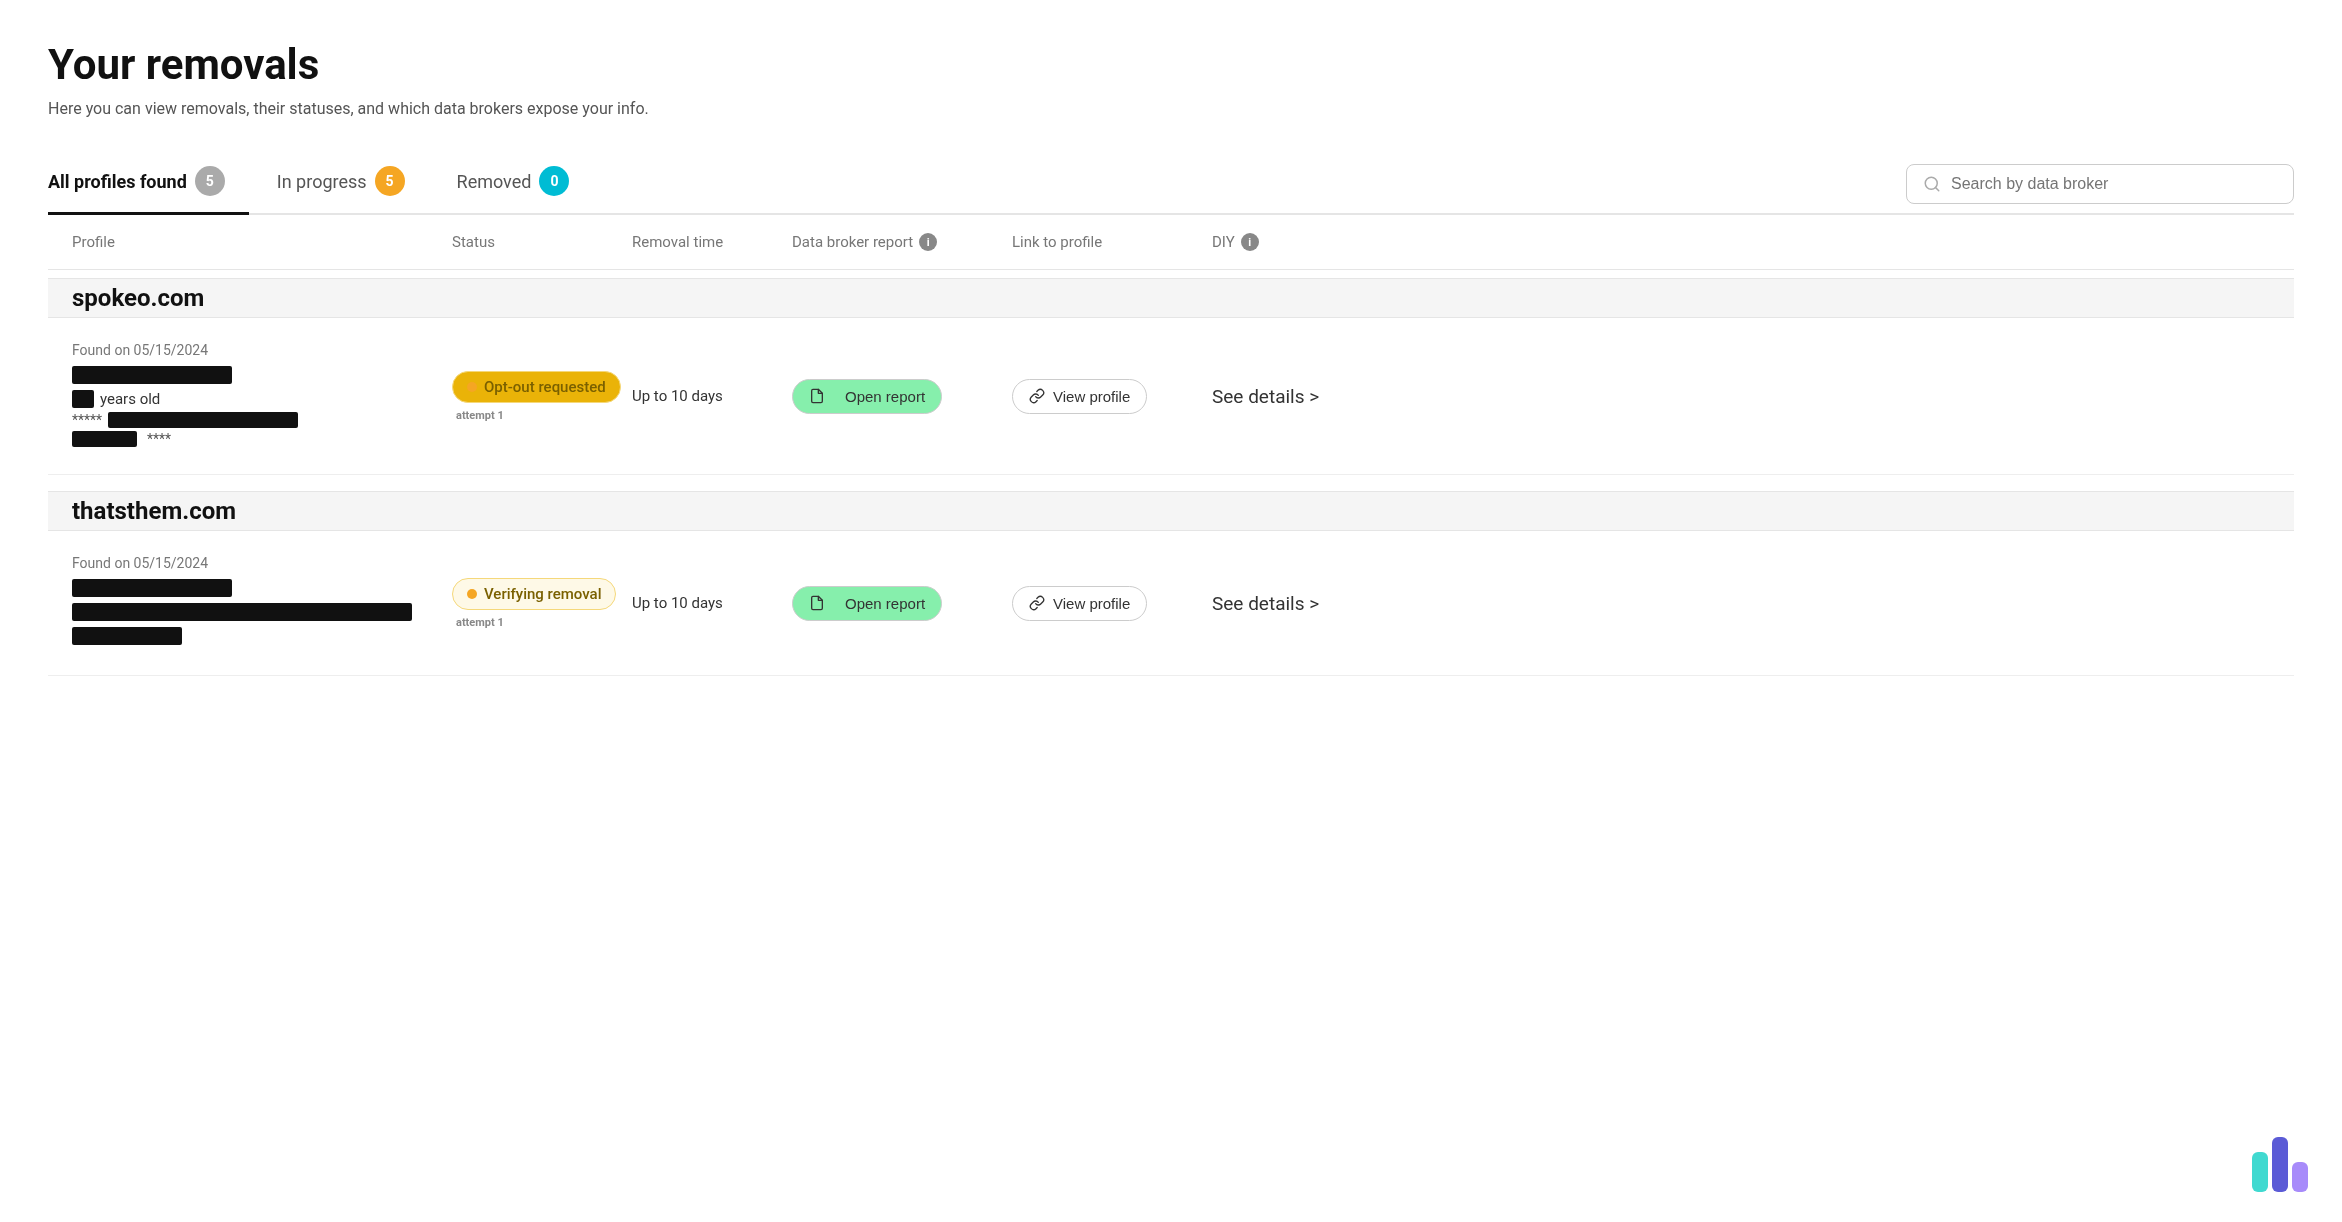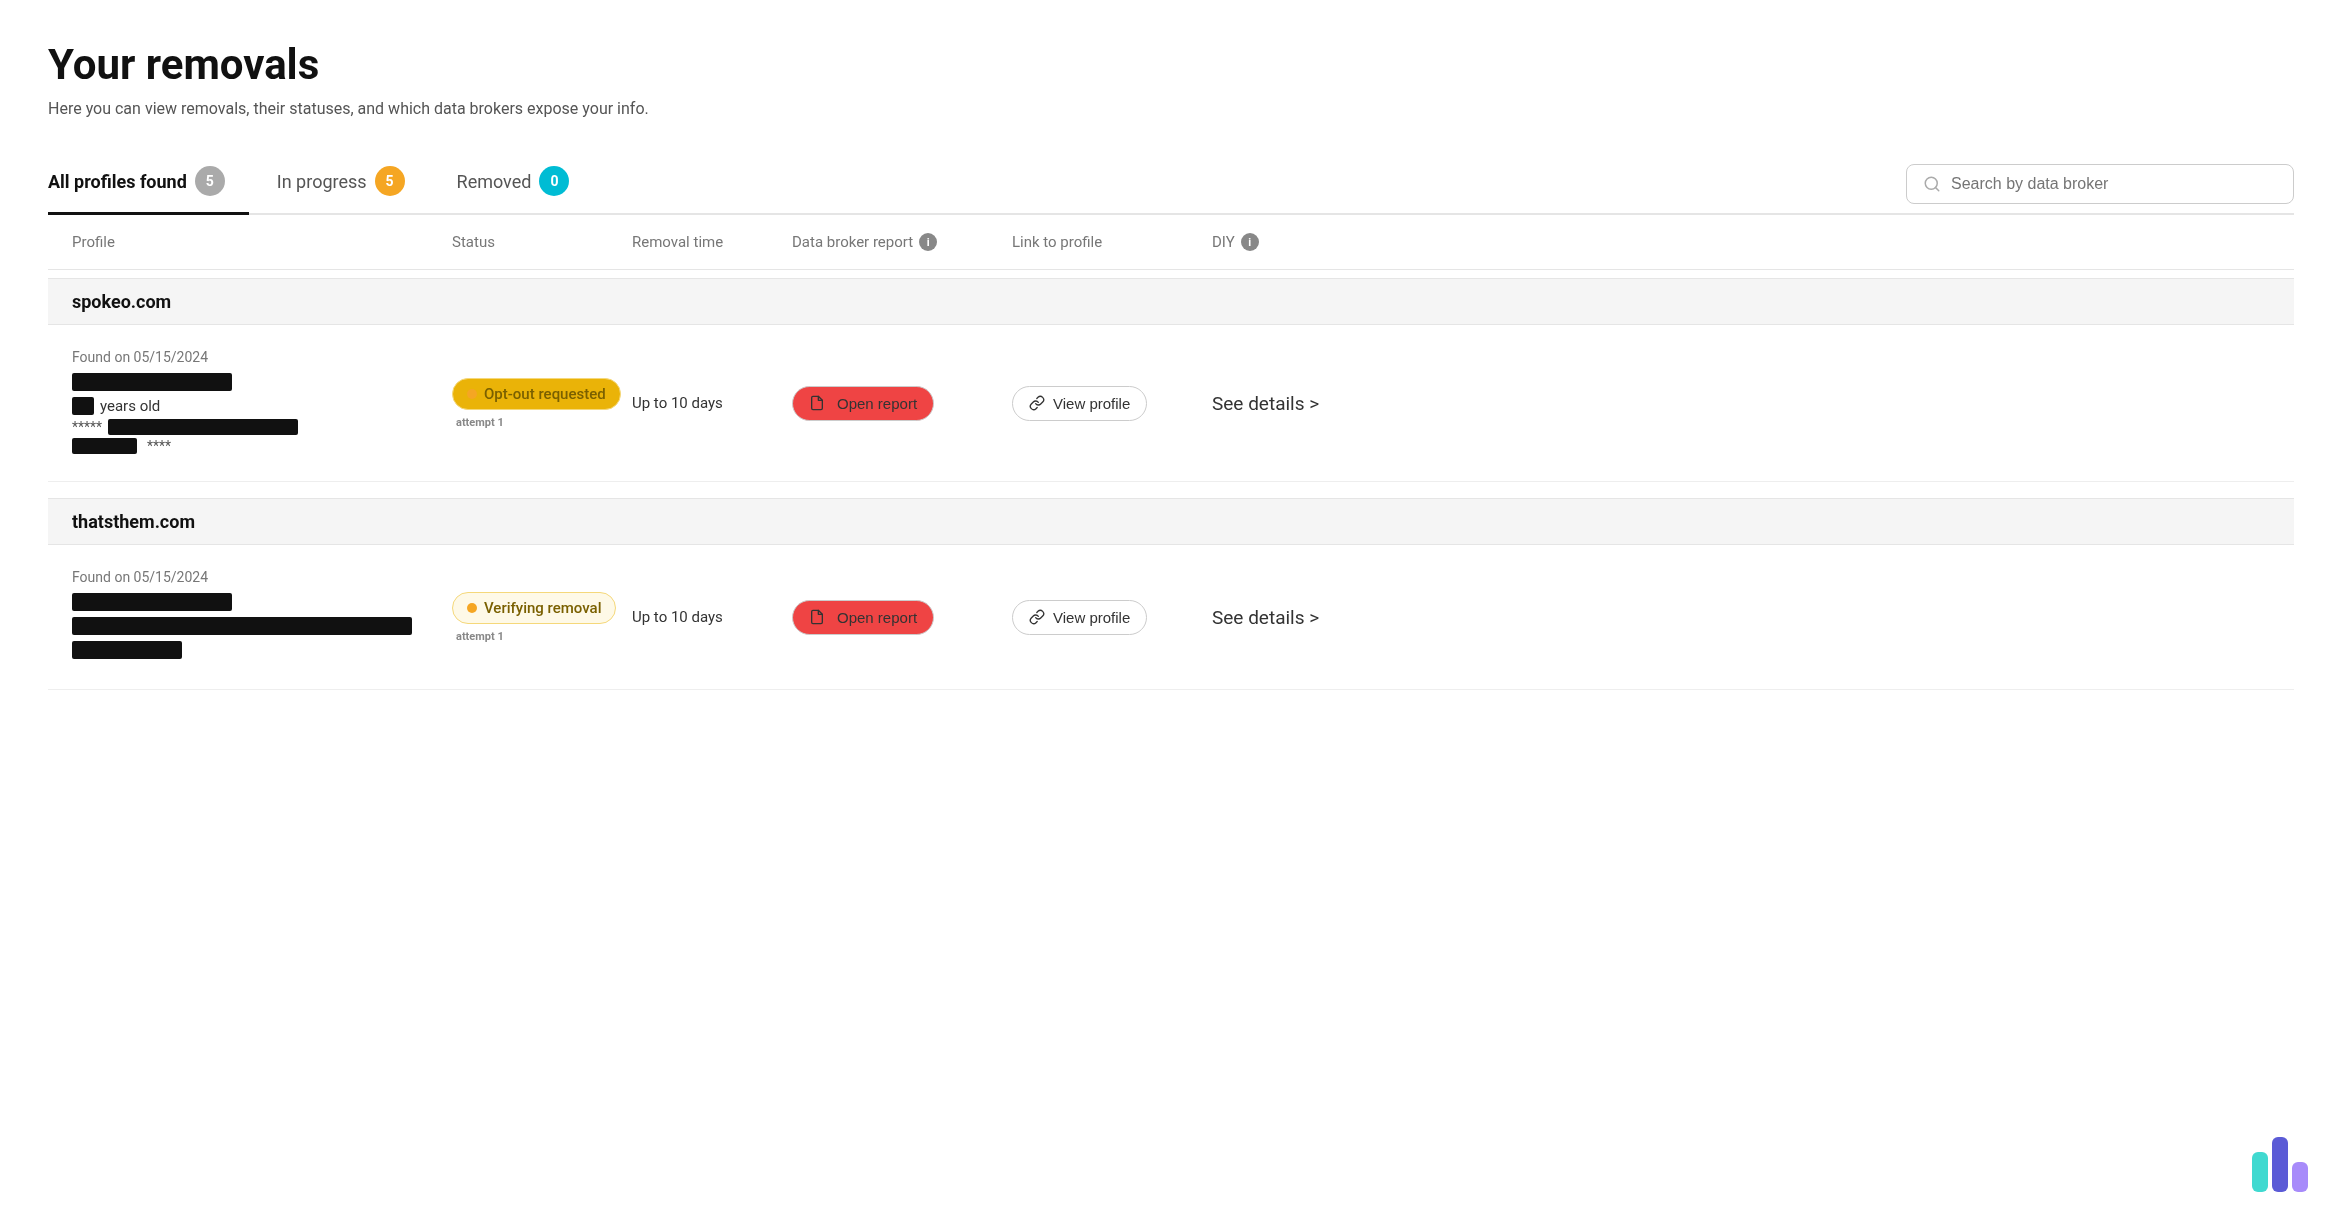--- a/index.html
+++ b/index.html
@@ -112,22 +112,22 @@
       border-radius: 50%;
       background: #888;
       color: #fff;
       font-size: 11px;
       font-weight: 700;
       cursor: pointer;
       flex-shrink: 0;
     }
     .broker-section {
       background: #f5f5f5;
-      padding: 12px 24px;
-      font-size: 18px;
+      padding: 5px 24px;
+      font-size: 24px;
       font-weight: 700;
       color: #111;
       border-top: 1px solid #e5e5e5;
       border-bottom: 1px solid #e5e5e5;
       margin-top: 8px;
     }
     .profile-row {
       display: grid;
       grid-template-columns: 380px 180px 160px 220px 200px 120px;
       padding: 24px 24px;
@@ -200,28 +200,28 @@
       padding-left: 4px;
       font-weight: bold;
     }
     .removal-time {
       font-size: 15px;
       color: #333;
     }
     .open-report-btn {
       display: inline-flex;
       align-items: center;
-      gap: 12px;
+      gap: 20px;
       border: 1.5px solid #ccc;
       border-radius: 20px;
       padding: 8px 16px;
       font-size: 15px;
       color: #333;
       cursor: pointer;
-      background: #ef4444;
+      background: #86efac;
       white-space: nowrap;
     }
     .view-profile-btn {
       display: inline-flex;
       align-items: center;
       gap: 8px;
       border: 1.5px solid #ccc;
       border-radius: 20px;
       padding: 8px 16px;
       font-size: 15px;

